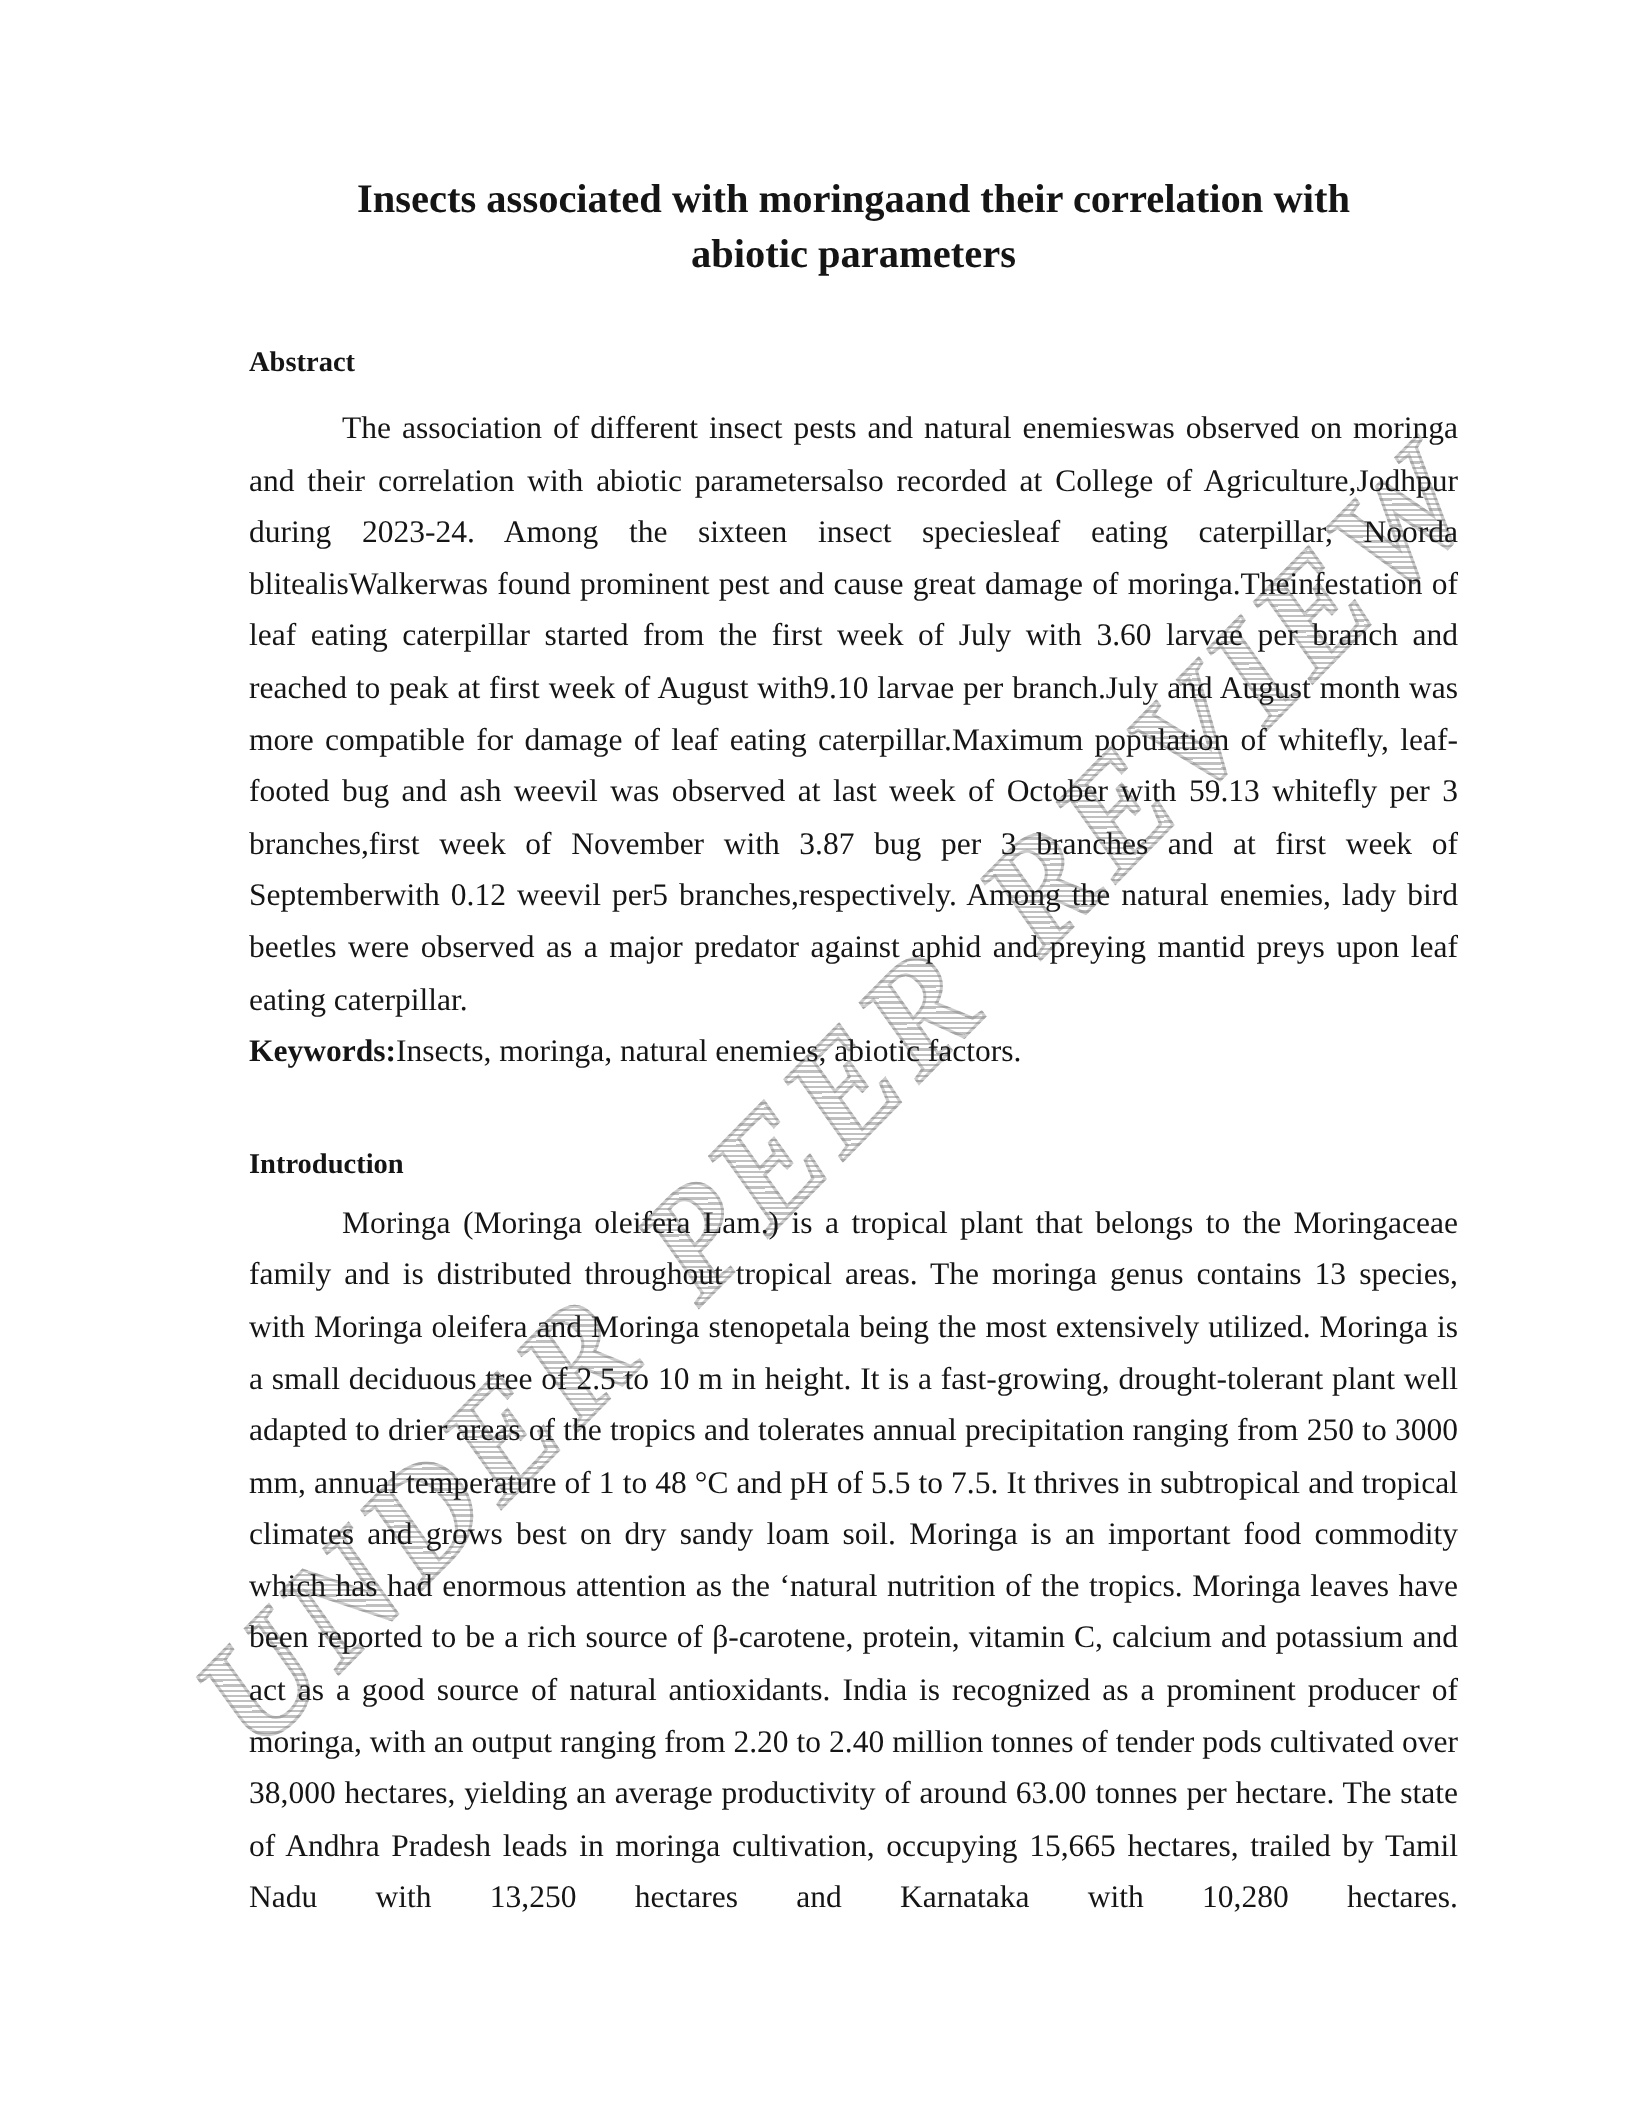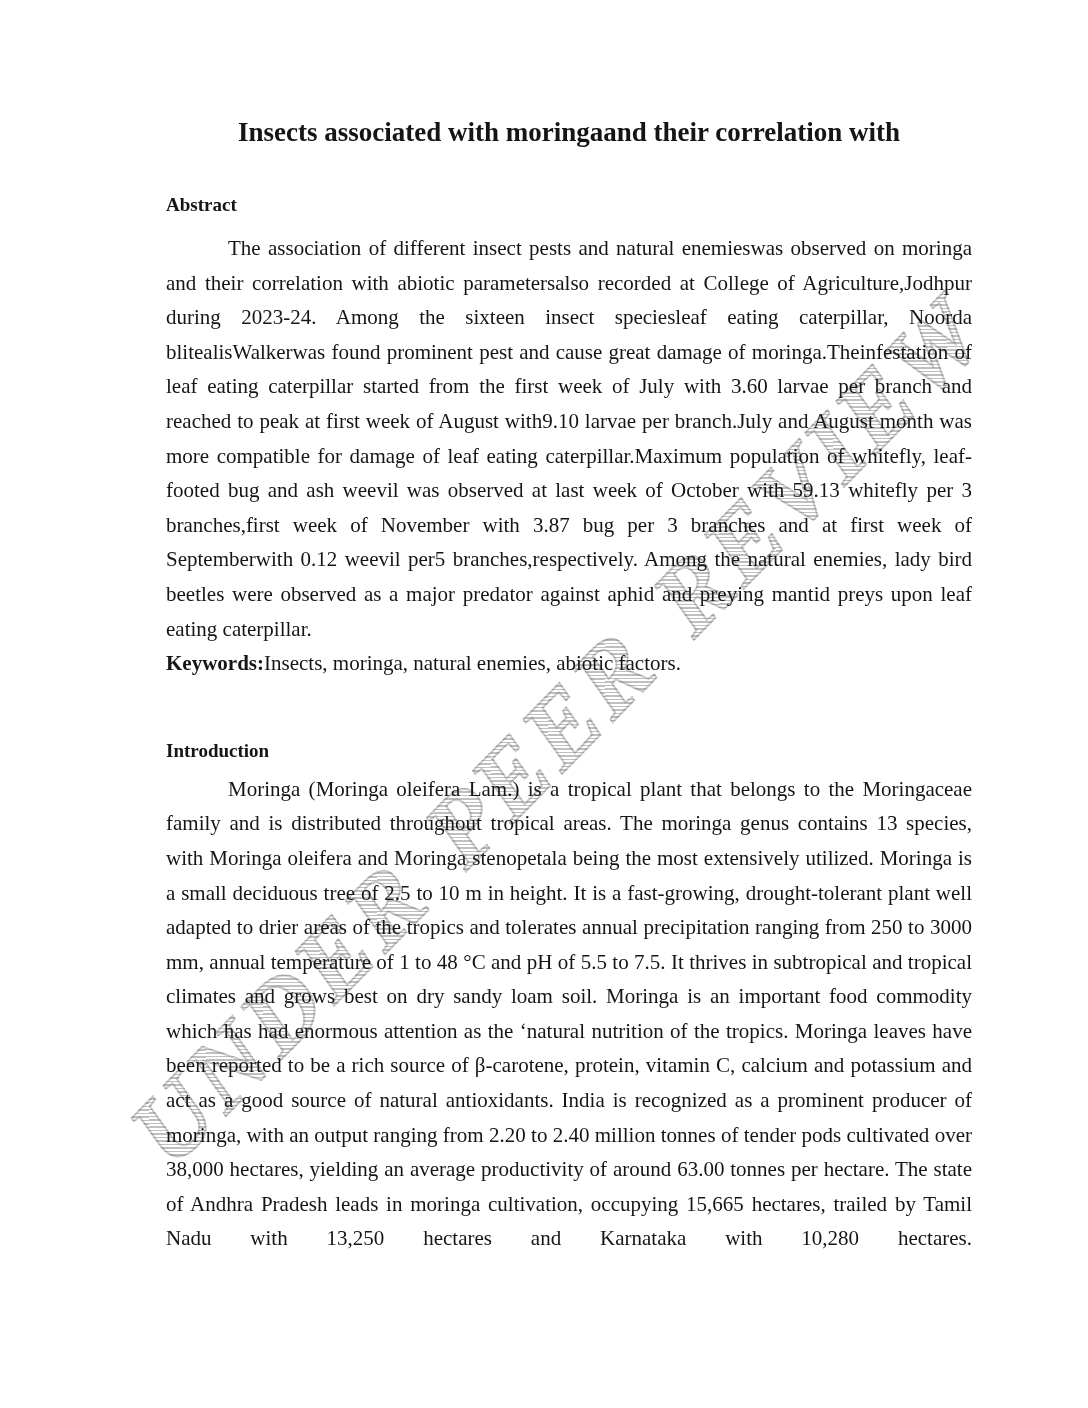--- a/index.html
+++ b/index.html
@@ -62,21 +62,21 @@
     margin: 0;
     font-size: 19px;
     line-height: 32px;
     font-weight: bold;
     text-align: left;
   }
   .abstract-heading {
     margin-top: 38px;
   }
   .intro-heading {
-    margin-top: 54px;
+    margin-top: 43px;
   }
   .body-text {
     margin: 0;
     font-size: 21px;
     line-height: 34.6px;
     text-align: justify;
   }
   .indent {
     text-indent: 62px;
   }
@@ -103,20 +103,21 @@
 <body>
 
 <div class="page">
 
   <div class="watermark">UNDER PEER REVIEW</div>
 
   <div class="content">
 
     <h1 class="title">
         <span class="title-line">Insects associated with moringaand their correlation with</span>
+        <span class="title-line">abiotic parameters</span>
       </h1>
 
     <h2 class="section-heading abstract-heading">Abstract</h2>
 
     <p class="body-text indent abstract-body"><span>The association of different insect pests and natural enemieswas observed on moringa and their correlation with abiotic parametersalso recorded at College of Agriculture,Jodhpur during 2023-24. Among the sixteen insect speciesleaf eating caterpillar, </span><span class="em">Noorda blitealis</span><span>Walkerwas found prominent pest and cause great damage of moringa.Theinfestation of leaf eating caterpillar started from the first week of July with 3.60 larvae per branch and reached to peak at first week of August with9.10 larvae per branch.July and August month was more compatible for damage of leaf eating caterpillar.Maximum population of whitefly, leaf-footed bug and ash weevil was observed at last week of October with 59.13 whitefly per 3 branches,first week of November with 3.87 bug per 3 branches and at first week of Septemberwith 0.12 weevil per5 branches,respectively. Among the natural enemies, lady bird beetles were observed as a major predator against aphid and preying mantid preys upon leaf eating caterpillar.</span></p>
 
     <p class="body-text keywords-line"><span class="bold">Keywords:</span><span>Insects, moringa, natural enemies, abiotic factors.</span></p>
 
     <h2 class="section-heading intro-heading">Introduction</h2>
 

